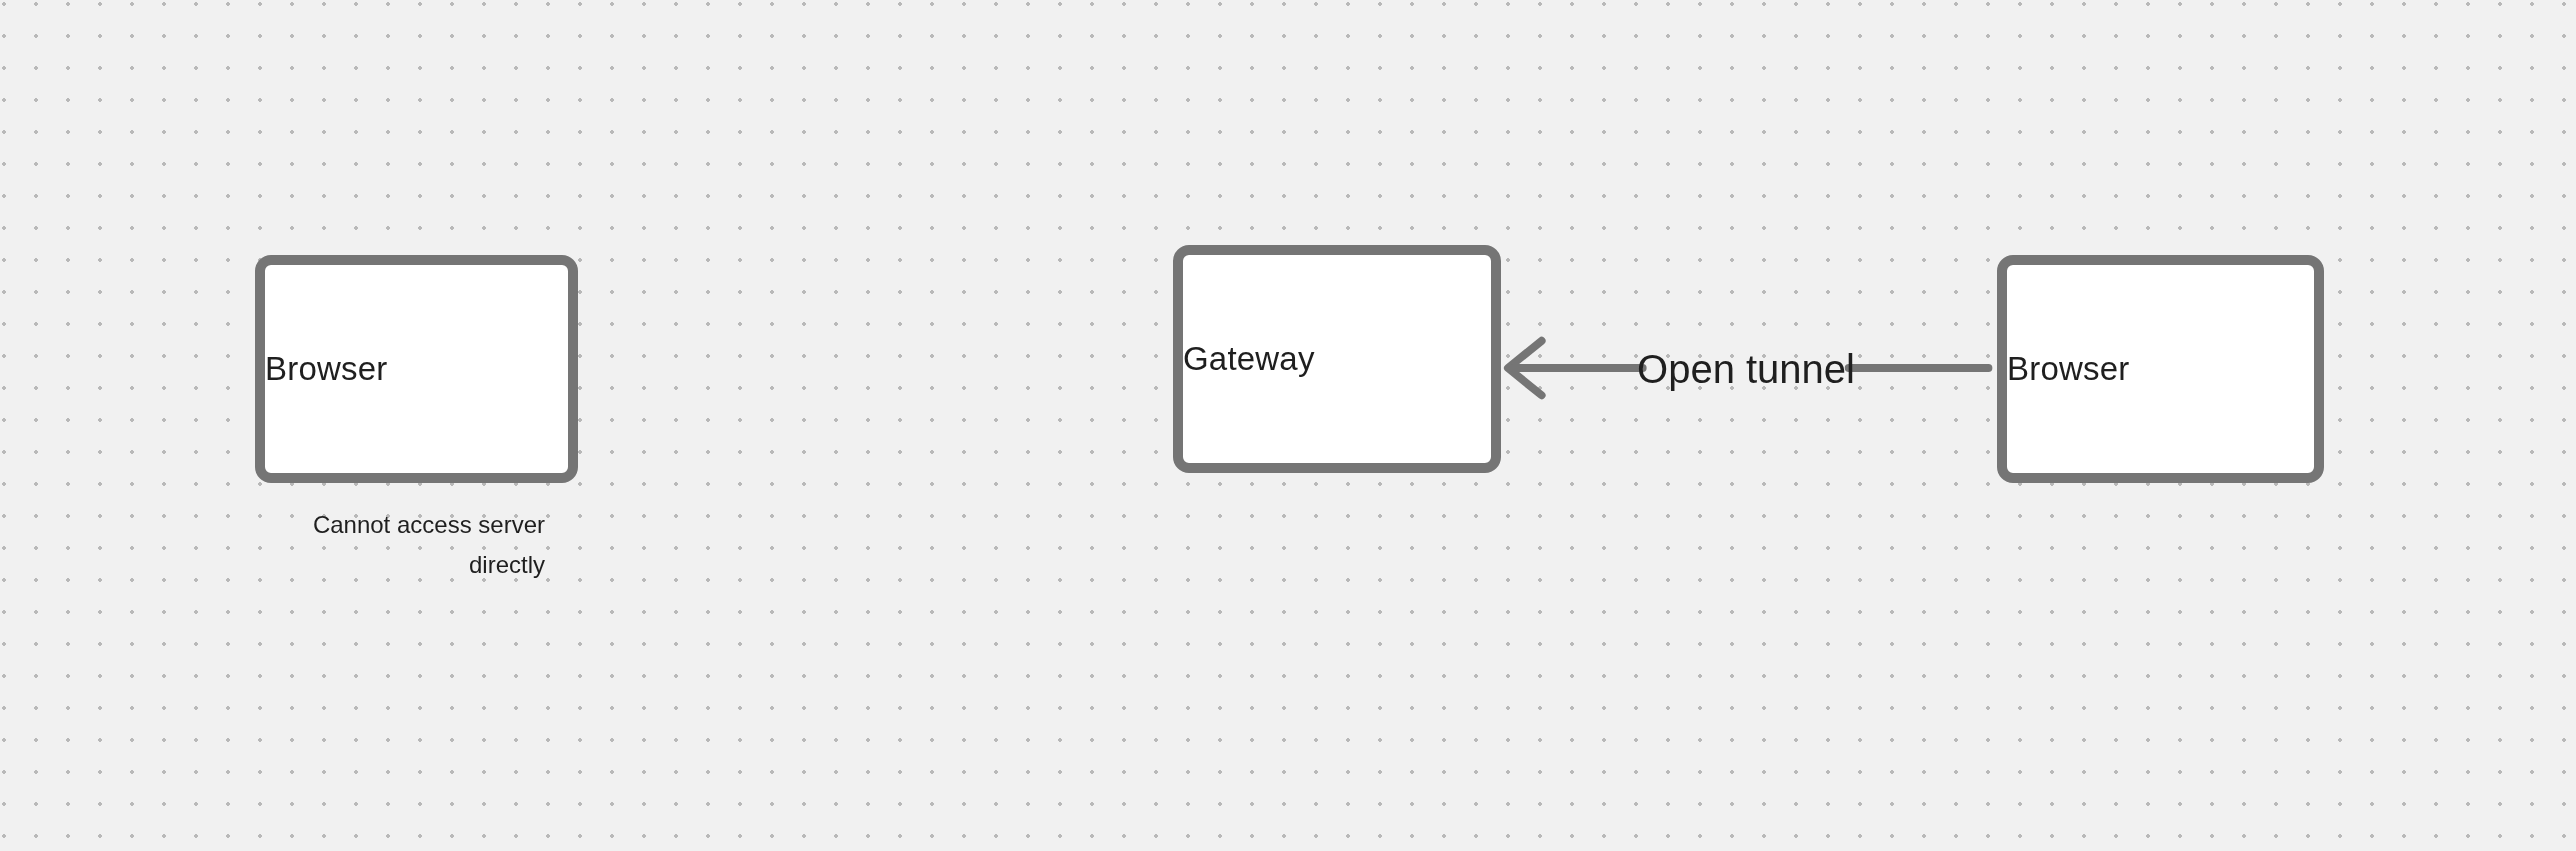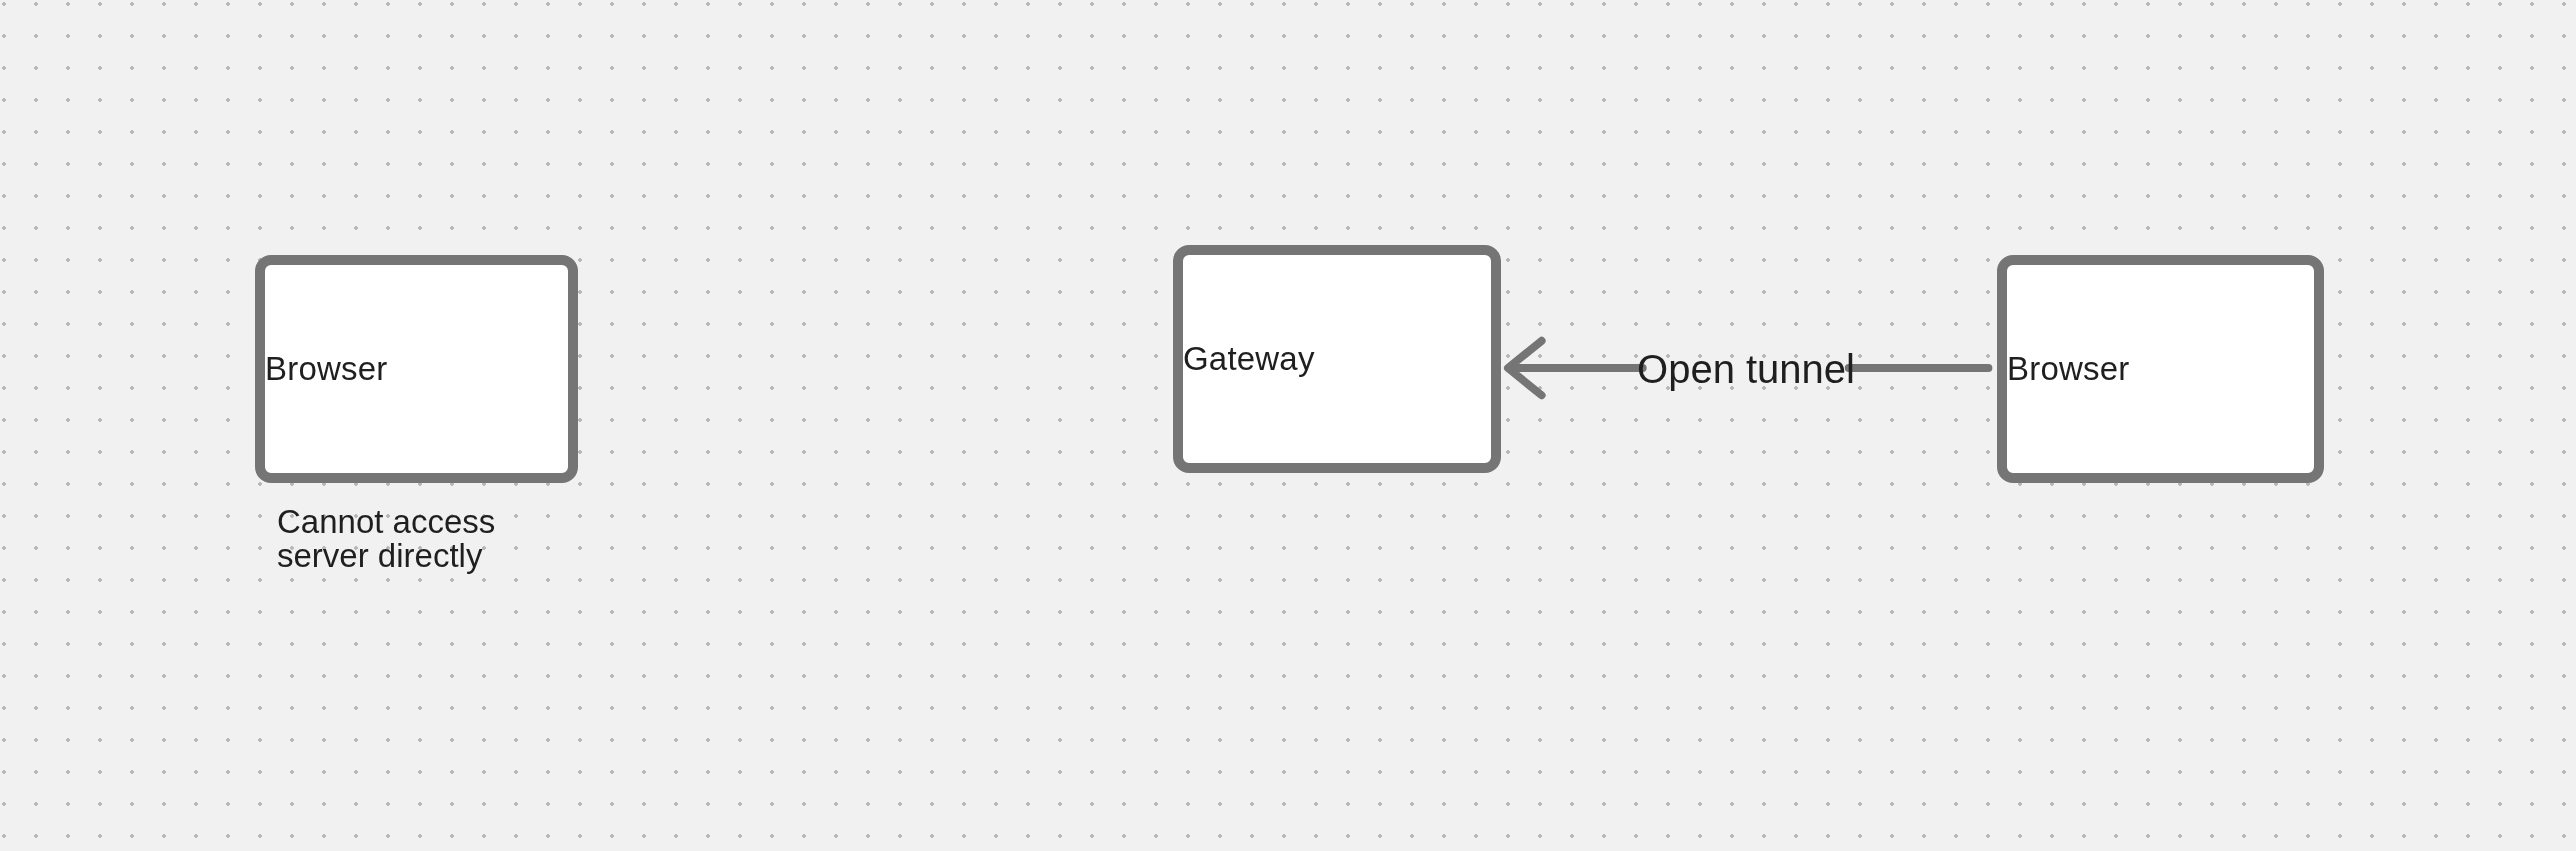--- a/index.html
+++ b/index.html
@@ -40,23 +40,23 @@
   }
   .node-browser { left: 255px; top: 255px; width: 323px; }
   .node-gateway { left: 1173px; top: 245px; width: 328px; }
   .node-server  { left: 1997px; top: 255px; width: 327px; }
 
   .note {
     position: absolute;
     left: 277px;
     top: 505px;
     width: 268px;
-    text-align: left;
-    font-size: 33px;
-    line-height: 34px;
+    text-align: right;
+    font-size: 24px;
+    line-height: 40px;
     color: #1f1f1f;
   }
 
   .edge-svg {
     position: absolute;
     left: 0;
     top: 0;
     width: 2576px;
     height: 851px;
   }

